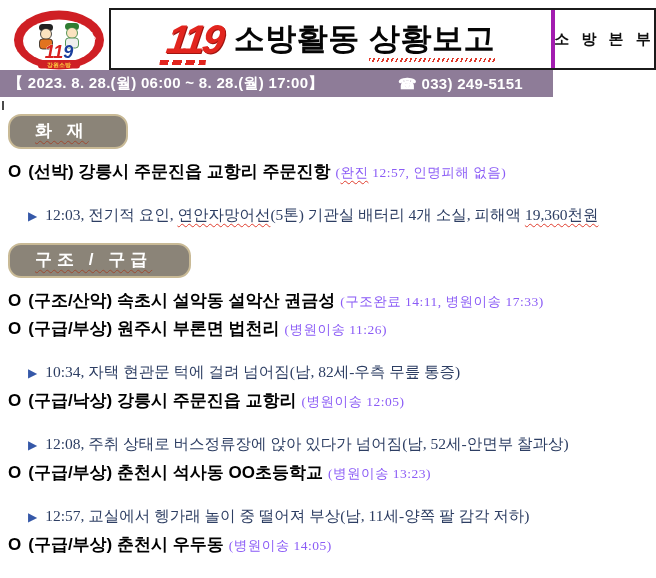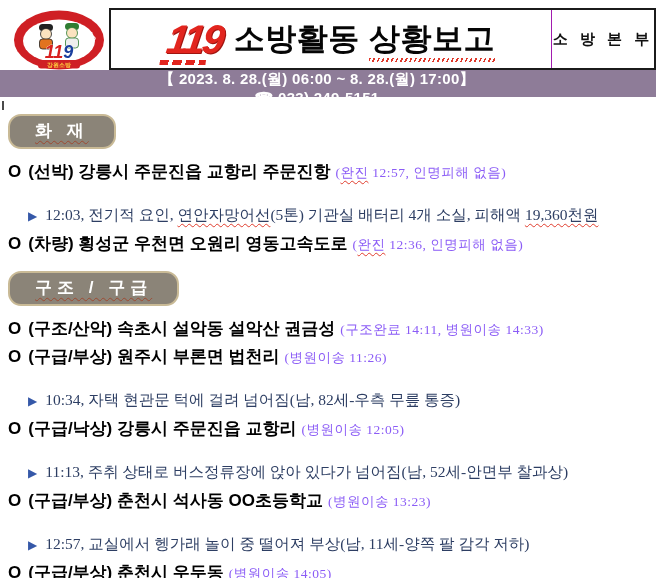--- a/index.html
+++ b/index.html
@@ -24,39 +24,39 @@
   }
   .speed-marks { position:absolute; left:-4px; bottom:-6px; width:46px; height:5px;
     background:repeating-linear-gradient(100deg,#e2251e 0 9px, transparent 9px 13px); }
   .title-text { font-size:31px; font-weight:800; color:#050505; letter-spacing:0.5px; white-space:nowrap; }
   .title-ul {
     padding-bottom:6px;
     background-image:repeating-linear-gradient(115deg,#df392b 0 1.6px, rgba(0,0,0,0) 1.6px 4.2px);
     background-size:100% 4px; background-repeat:no-repeat; background-position:0 100%;
   }
   .office-cell {
-    width:103px; border-left:1px solid #a21caf; display:flex; flex-direction:column;
+    width:103px; border-left:4px solid #a21caf; display:flex; flex-direction:column;
     justify-content:center; align-items:center; gap:8px; font-size:15px; font-weight:700; color:#101010;
   }
   .office-l1 { letter-spacing:4px; white-space:nowrap; }
   .office-l2 { letter-spacing:1px; white-space:nowrap; }
 
   
   .period-bar {
-    position:absolute; top:70px; left:0; width:656px; height:27px; background:#8e7c98;
+    position:absolute; top:70px; left:0; width:553px; height:27px; background:#8e7c98;
     color:#ffffff; display:flex; align-items:center; justify-content:space-between;
-    padding:0 30px 0 8px; font-size:15px; font-weight:700; letter-spacing:0.3px;flex-direction:column;
+    padding:0 30px 0 8px; font-size:15px; font-weight:700; letter-spacing:0.3px;
   }
   .stray { position:absolute; top:101px; left:2px; width:2px; height:9px; background:#4a4a4a; }
 
   
   .report { position:absolute; top:110px; left:8px; width:644px; }
   .badge {
     display:inline-block; background:#8b8478; border:2px solid #c9ba96; border-radius:13px;
-    padding:3px 25px 5px 25px; margin:4px 0 6px 0; color:#ffffff; font-weight:800;
+    padding:3px 37px 5px 25px; margin:4px 0 6px 0; color:#ffffff; font-weight:800;
     font-size:17px; letter-spacing:5px;
   }
   .badge + .incident { margin-top:2px; }
   .badge-label { text-decoration:underline wavy #9c4a32 1px; text-underline-offset:4px; }
   .section + .section { margin-top:12px; }
 
   .head-line { font-size:17px; font-weight:800; color:#000; margin-top:6px; line-height:21px; white-space:nowrap; }
   .bullet { margin-right:7px; font-weight:700; }
   .note {
     font-family:"Liberation Serif","DejaVu Serif",serif; font-weight:400; font-size:13.5px;
@@ -123,30 +123,29 @@
     <span>☎ 033) 249-5151</span>
   </div>
 
   <div class="stray"></div>
 
   <div class="report">
       <div class="section"><div class="badge"><span class="badge-label">화 재</span></div><div class="incident">
           <div class="head-line"><span class="bullet">O</span><span class="head-text">(선박) 강릉시 주문진읍 교항리 주문진항</span><span class="note">(<span class="wavy">완진</span> 12:57, 인명피해 없음)</span></div>
           <div class="detail-line"><span class="arrow">▶</span><span class="detail-text">12:03, 전기적 요인, <span class="wavy">연안자망어선</span>(5톤) 기관실 배터리 4개 소실, 피해액 <span class="wavy">19,360천원</span></span></div>
         </div><div class="incident">
-          <div class="head-line"><span class="bullet">O</span><span class="head-text">(차량) 횡성군 우천면 오원리 영동고속도로</span><span class="note">(<span class="wavy">완진</span> 12:36, 인명피해 없음)</span></div>
         </div></div>
       <div class="section"><div class="badge"><span class="badge-label">구조 / 구급</span></div><div class="incident">
-          <div class="head-line"><span class="bullet">O</span><span class="head-text">(구조/산악) 속초시 설악동 설악산 권금성</span><span class="note">(구조완료 14:11, 병원이송 14:33)</span></div>
+          <div class="head-line"><span class="bullet">O</span><span class="head-text">(구조/산악) 속초시 설악동 설악산 권금성</span><span class="note">(구조완료 14:11, 병원이송 17:33)</span></div>
         </div><div class="incident">
           <div class="head-line"><span class="bullet">O</span><span class="head-text">(구급/부상) 원주시 부론면 법천리</span><span class="note">(병원이송 11:26)</span></div>
           <div class="detail-line"><span class="arrow">▶</span><span class="detail-text">10:34, 자택 현관문 턱에 걸려 넘어짐(남, 82세-우측 무릎 통증)</span></div>
         </div><div class="incident">
           <div class="head-line"><span class="bullet">O</span><span class="head-text">(구급/낙상) 강릉시 주문진읍 교항리</span><span class="note">(병원이송 12:05)</span></div>
-          <div class="detail-line"><span class="arrow">▶</span><span class="detail-text">11:13, 주취 상태로 버스정류장에 앉아 있다가 넘어짐(남, 52세-안면부 찰과상)</span></div>
+          <div class="detail-line"><span class="arrow">▶</span><span class="detail-text">12:08, 주취 상태로 버스정류장에 앉아 있다가 넘어짐(남, 52세-안면부 찰과상)</span></div>
         </div><div class="incident">
           <div class="head-line"><span class="bullet">O</span><span class="head-text">(구급/부상) 춘천시 석사동 OO초등학교</span><span class="note">(병원이송 13:23)</span></div>
           <div class="detail-line"><span class="arrow">▶</span><span class="detail-text">12:57, 교실에서 헹가래 놀이 중 떨어져 부상(남, 11세-양쪽 팔 감각 저하)</span></div>
         </div><div class="incident">
           <div class="head-line"><span class="bullet">O</span><span class="head-text">(구급/부상) 춘천시 우두동</span><span class="note">(병원이송 14:05)</span></div>
           <div class="detail-line"><span class="arrow">▶</span><span class="detail-text">13:32, 전동차를 타고 가다가 봉에 부딪혀 넘어짐(남, 88세-안면부 열상/찰과상)</span></div>
         </div></div>
     </div>
 
 </div>

